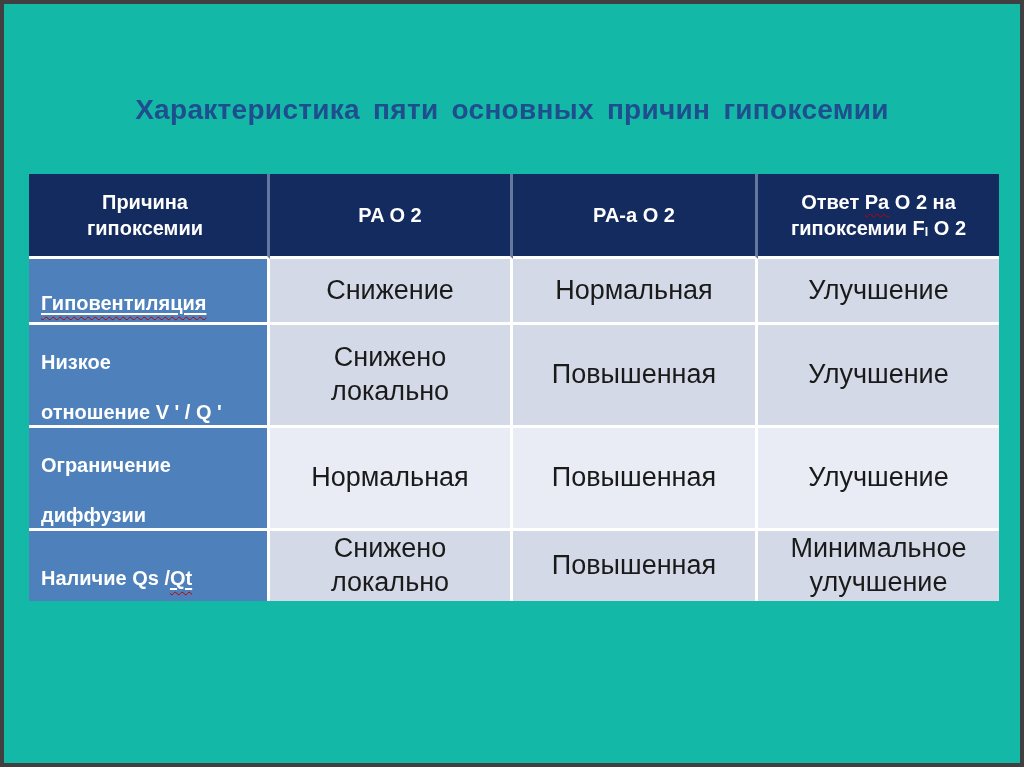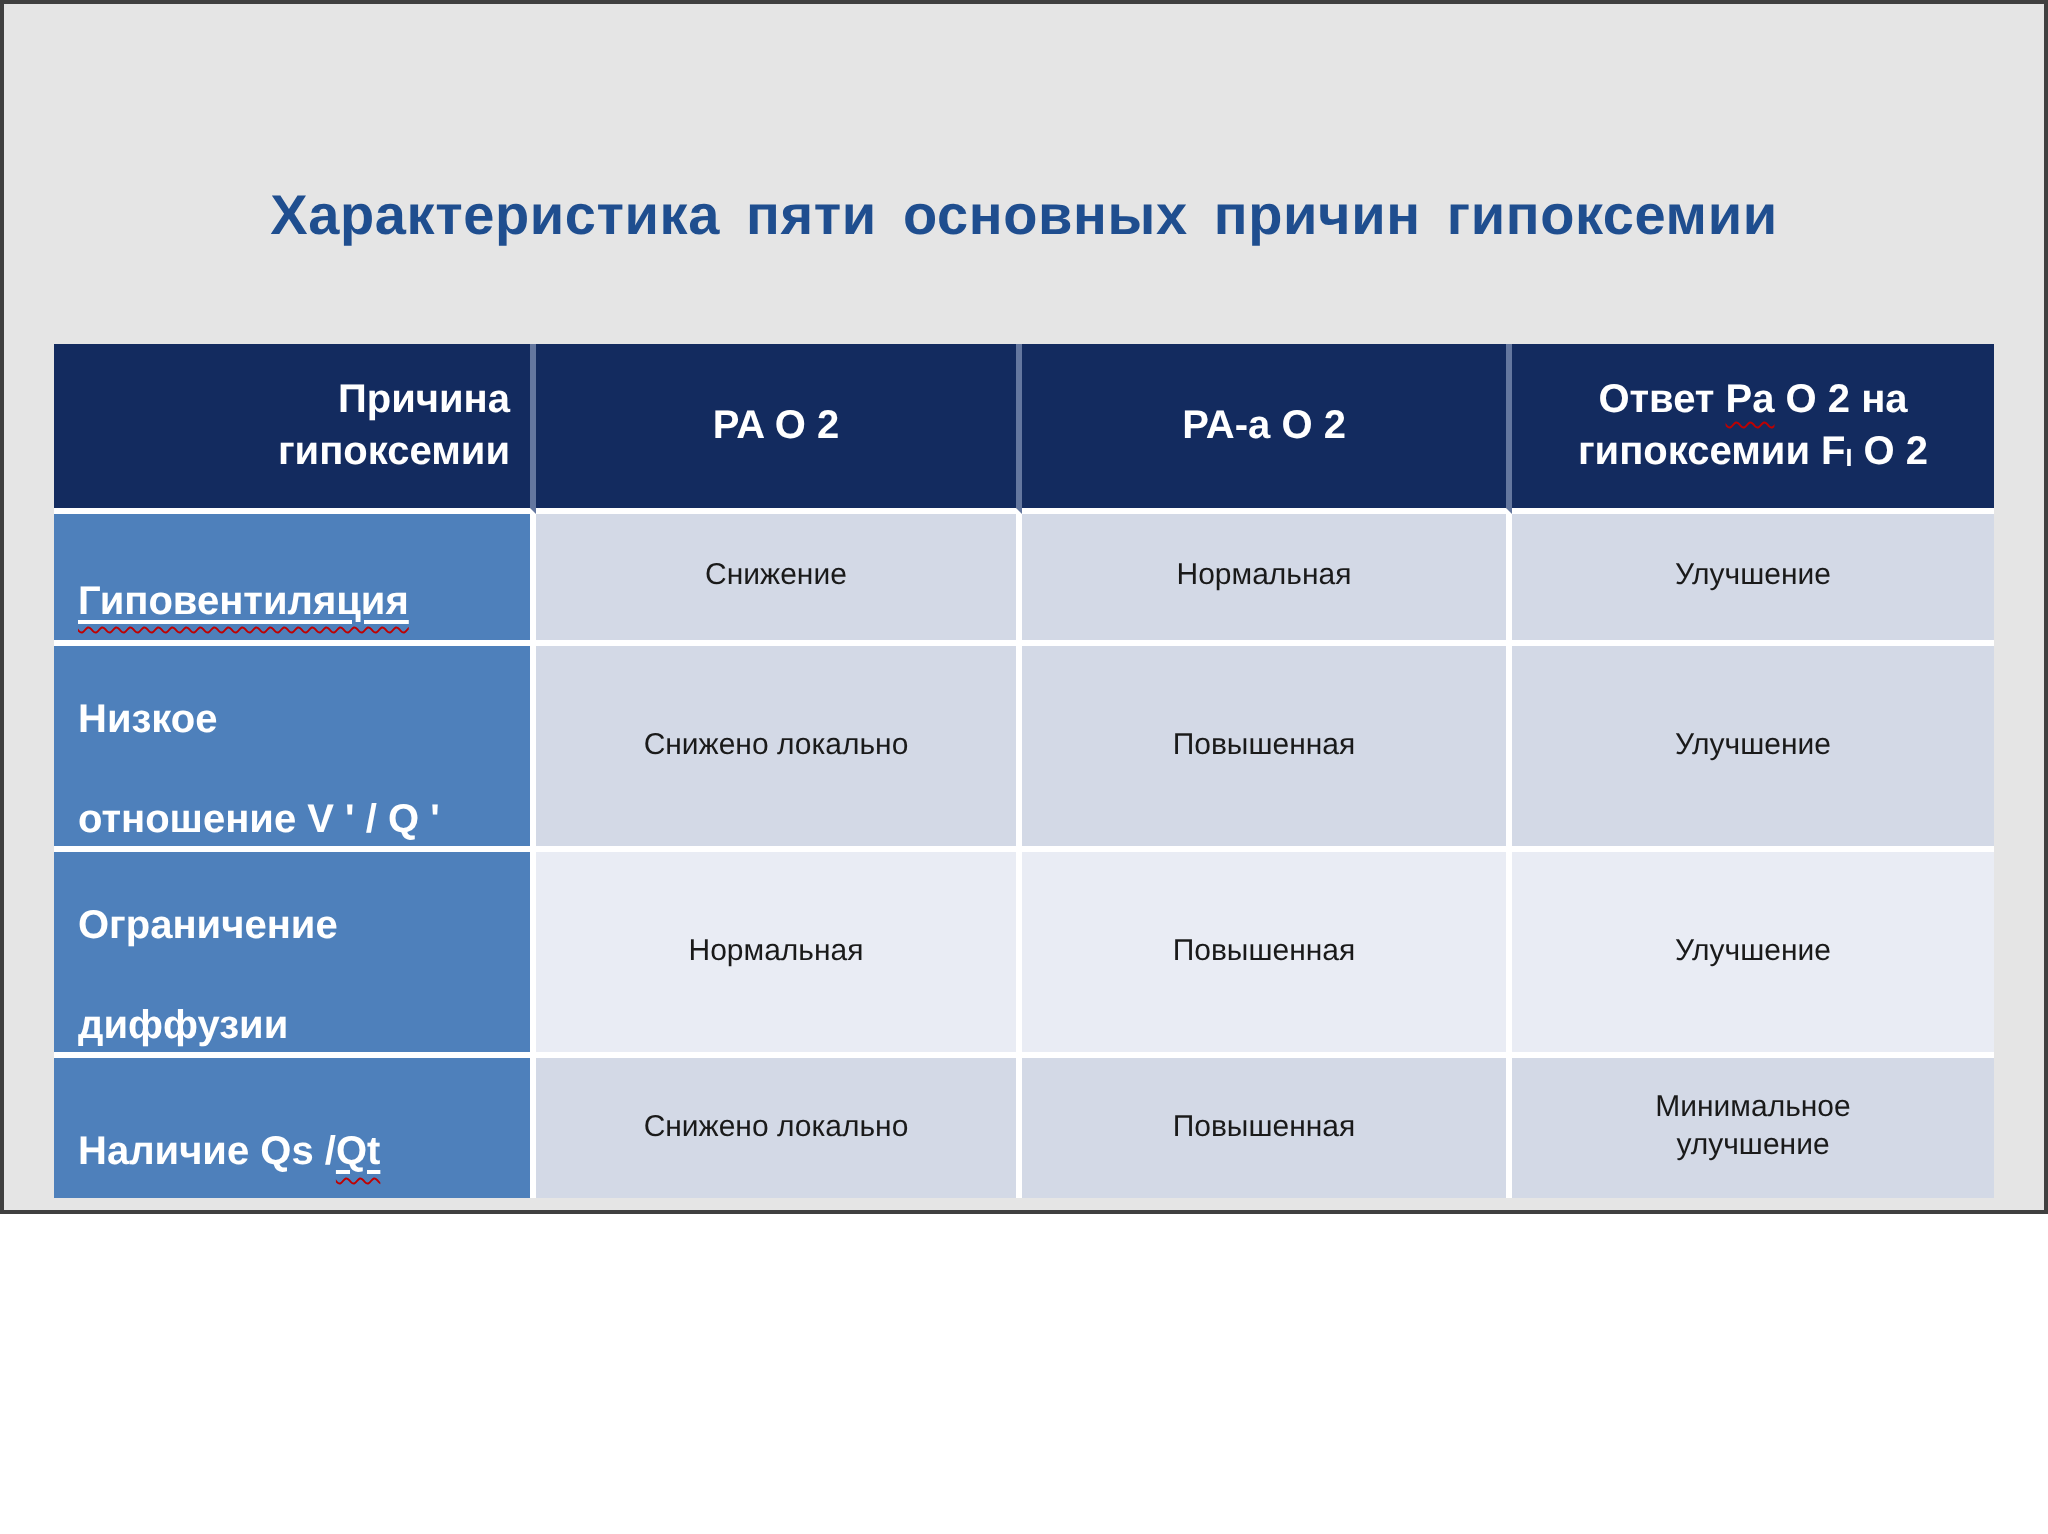--- a/index.html
+++ b/index.html
@@ -1,39 +1,39 @@
 <!DOCTYPE html>
 <html><head>
 <meta charset="utf-8">
 <style>
   html,body { margin:0; padding:0; background:#ffffff; }
   .slide {
-    position:relative; width:1024px; height:607px; background:#e5e5e5;
-    box-sizing:border-box; border:2px solid #404040;
+    position:relative; width:1024px; height:767px; background:#14b8a6;
+    box-sizing:border-box; border:4px solid #404040;
     font-family:"Liberation Sans", sans-serif; overflow:hidden;
   }
   .title {
     position:absolute; top:90px; left:0; width:100%; margin:0;
     text-align:center; font-weight:bold; font-size:28px; line-height:1.15;
     color:#1F4E8F; letter-spacing:0.3px; word-spacing:5px;
   }
   table.tbl {
     position:absolute; left:25px; top:170px; width:970px;
     border-collapse:separate; border-spacing:0; table-layout:fixed;
   }
   th, td { padding:0 10px; vertical-align:middle; box-sizing:border-box; }
   thead th {
     background:#132B5F; color:#ffffff; font-size:20px; font-weight:bold;
     border-bottom:3px solid #ffffff; border-right:3px solid #64779F;
     height:85px; line-height:1.3; text-align:center;
   }
   thead th:last-child { border-right:none;margin-left:36px; }
-  thead th.cause { text-align:right; padding-left:4px; }
+  thead th.cause { text-align:center; padding-left:4px; }
   tbody td {
-    font-size:15px; color:#1A1A1A; text-align:center;
+    font-size:27px; color:#1A1A1A; text-align:center;
     border-right:3px solid #ffffff; border-bottom:3px solid #ffffff;
     white-space:pre-line; line-height:1.25; font-weight:normal;
   }
   tbody td:last-child { border-right:none; }
   tbody tr:last-child td { border-bottom:none; }
   tbody td.label {
     background:#4E80BB; color:#ffffff; font-weight:bold; font-size:20px;
     text-align:left; padding-left:12px; line-height:1.25;
   }
   tbody tr.dark td:not(.label)  { background:#D3D9E6; }

